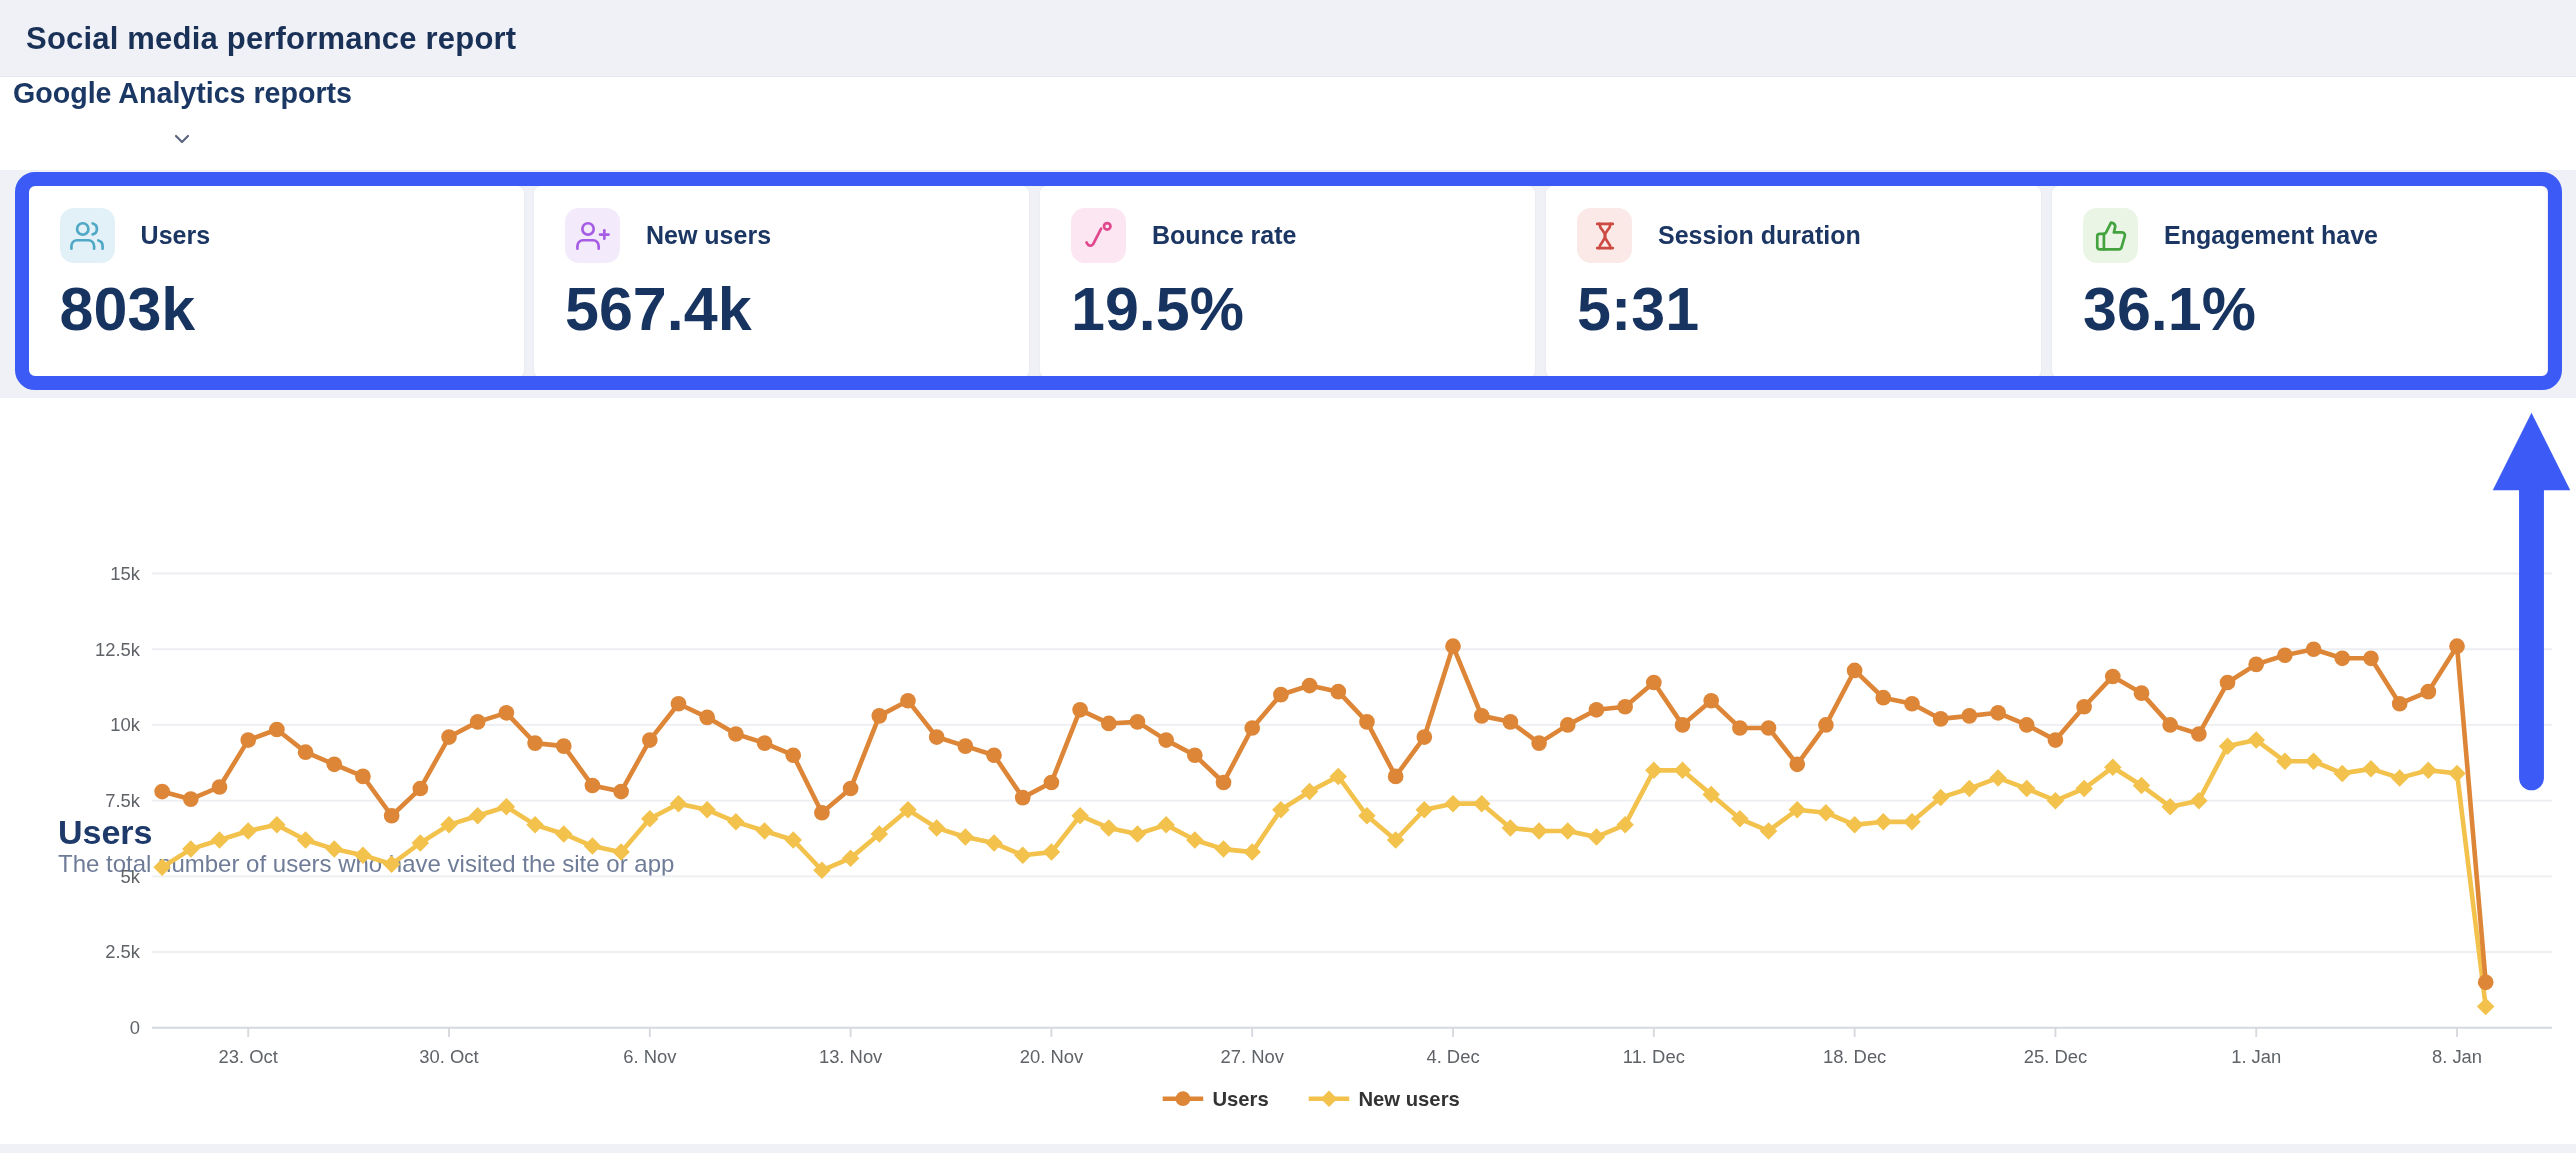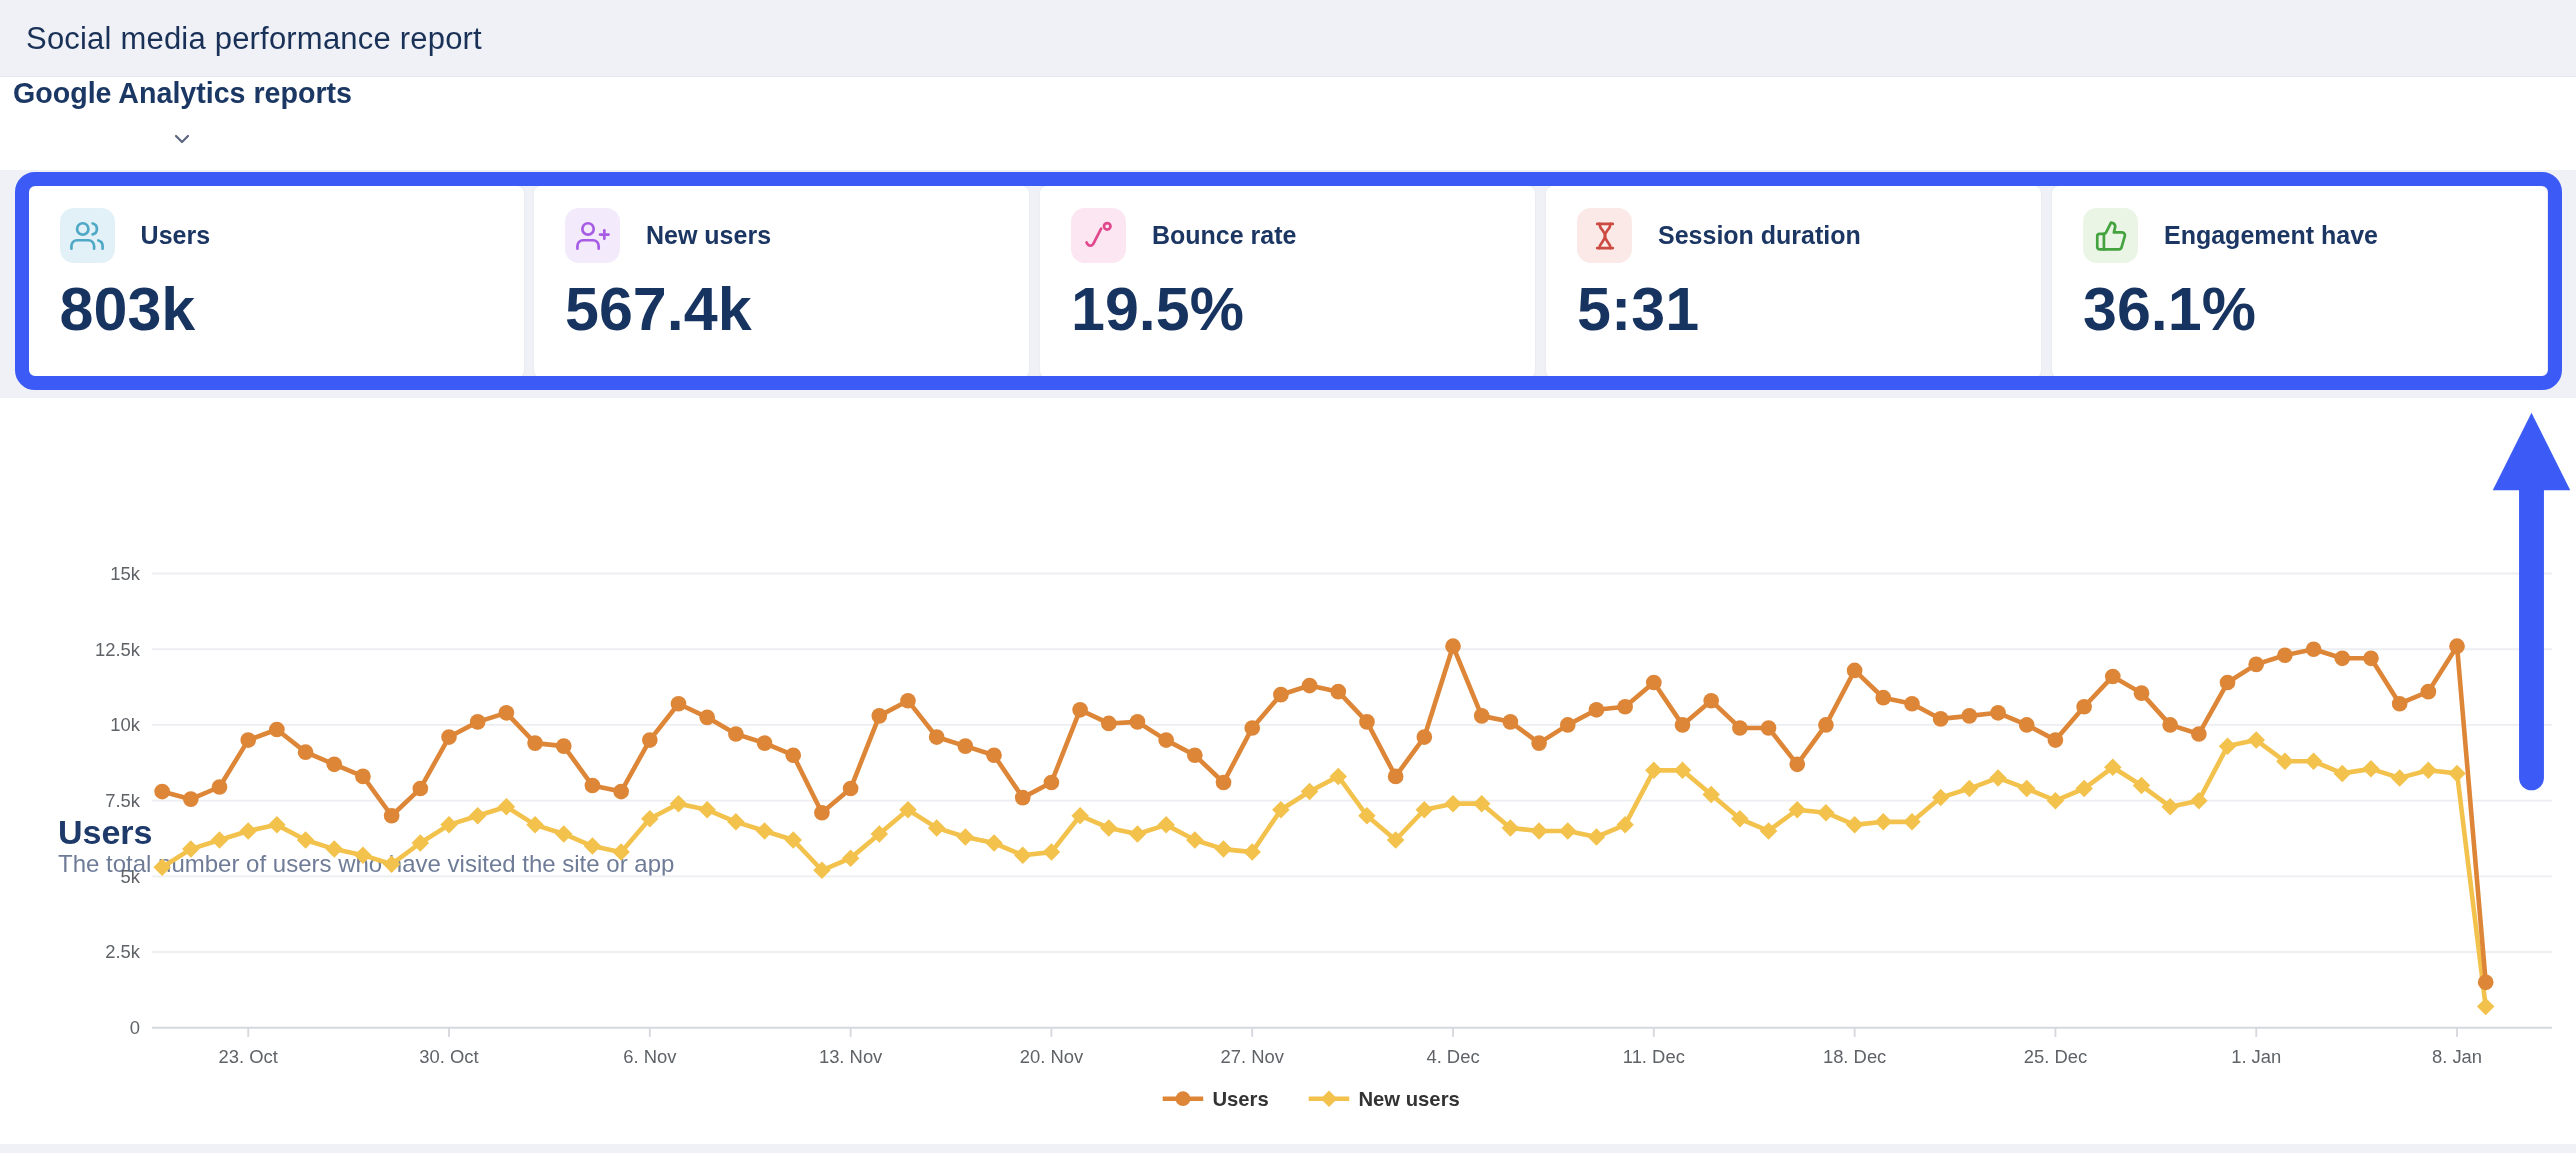--- a/index.html
+++ b/index.html
@@ -4,21 +4,21 @@
 <style>
   * { margin:0; padding:0; box-sizing:border-box; }
   html,body { width:2576px; height:1153px; overflow:hidden; background:#ffffff;
               font-family:"Liberation Sans", sans-serif; }
   body { position:relative; }
 
   
   .topbar { position:absolute; left:0; top:0; width:2576px; height:77px;
             background:#f0f1f6; border-bottom:0.9px solid #e7e8ef; }
   .page-title { position:absolute; left:26px; top:0; height:77px; line-height:77px;
-                font-size:31px; font-weight:400; color:#1a3157; letter-spacing:0.2px; }
+                font-size:31px; font-weight:700; color:#1a3157; letter-spacing:0.2px; }
 
   
   .toolbar { position:absolute; left:0; top:77px; width:2576px; height:92px; background:#ffffff; }
   .reports-title { position:absolute; left:13px; top:0; height:92px; display:flex; align-items:center;
                    gap:16.6px; font-size:28.6px; font-weight:700; color:#1b3764; cursor:pointer;flex-direction:column; }
   .reports-title svg { width:24px; height:24px; stroke:#5a657e; }
 
   .select, .datebox { position:absolute; top:96px; height:52px; background:#fff;
                       border:0.9px solid #e7e8ee; border-radius:9.2px;
                       box-shadow:0 0.9px 1.8px rgba(16,24,40,.04);

